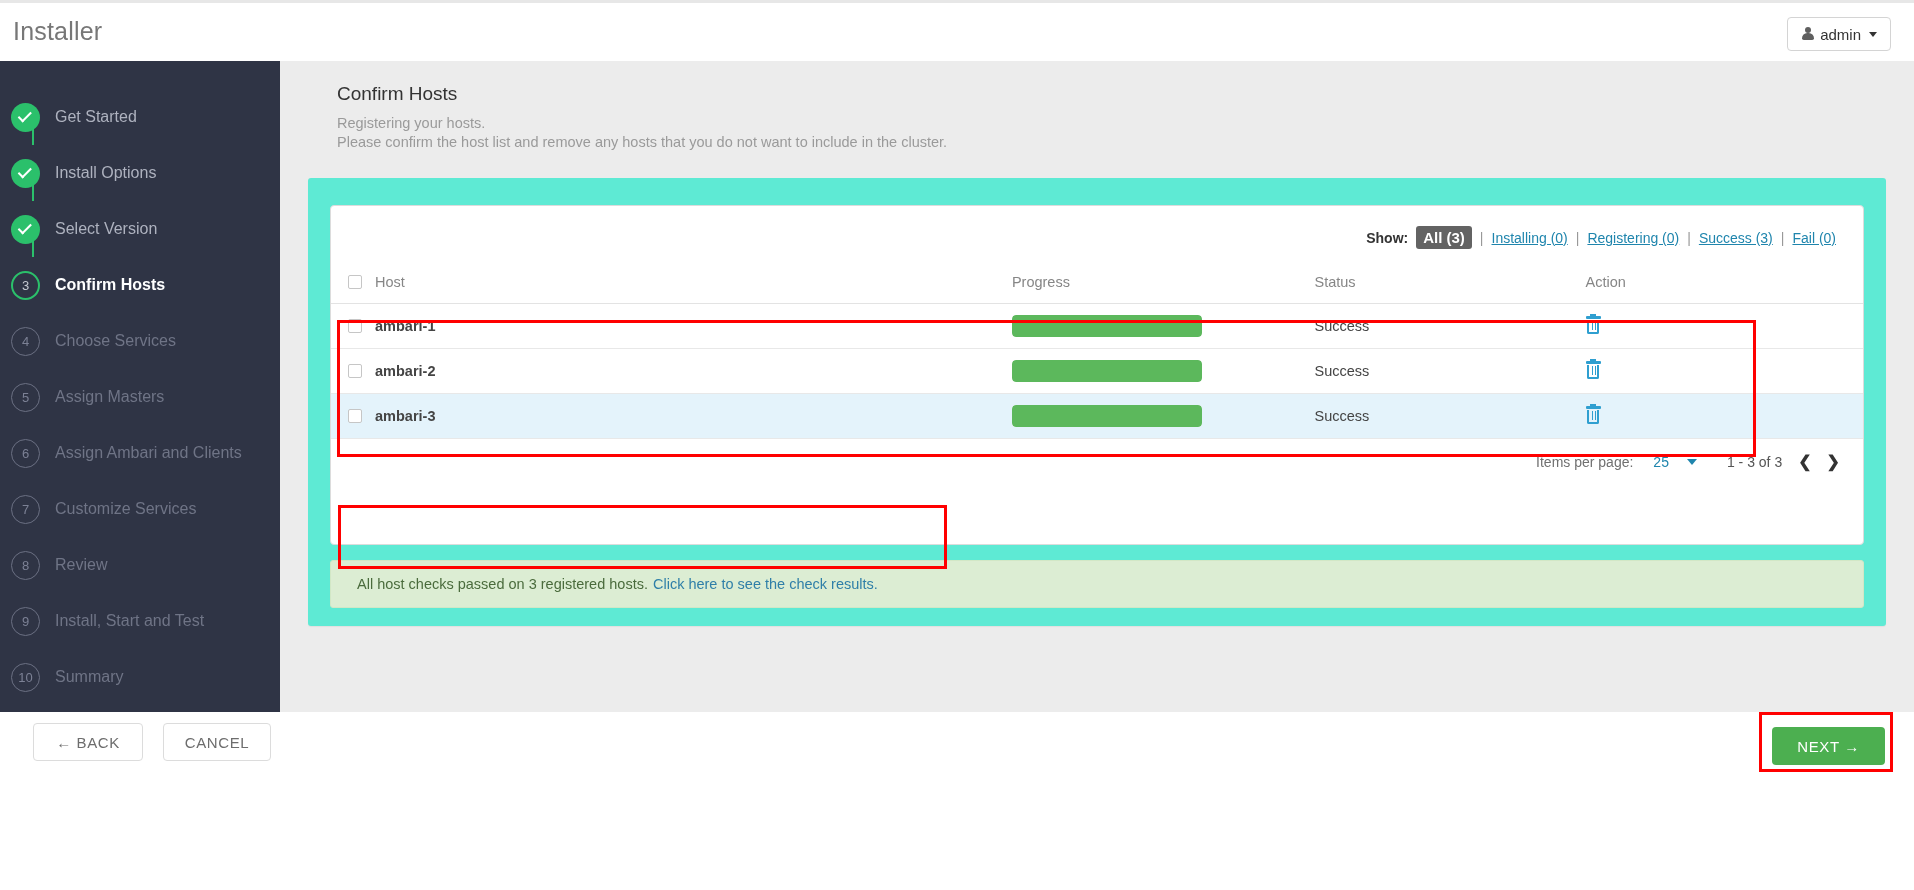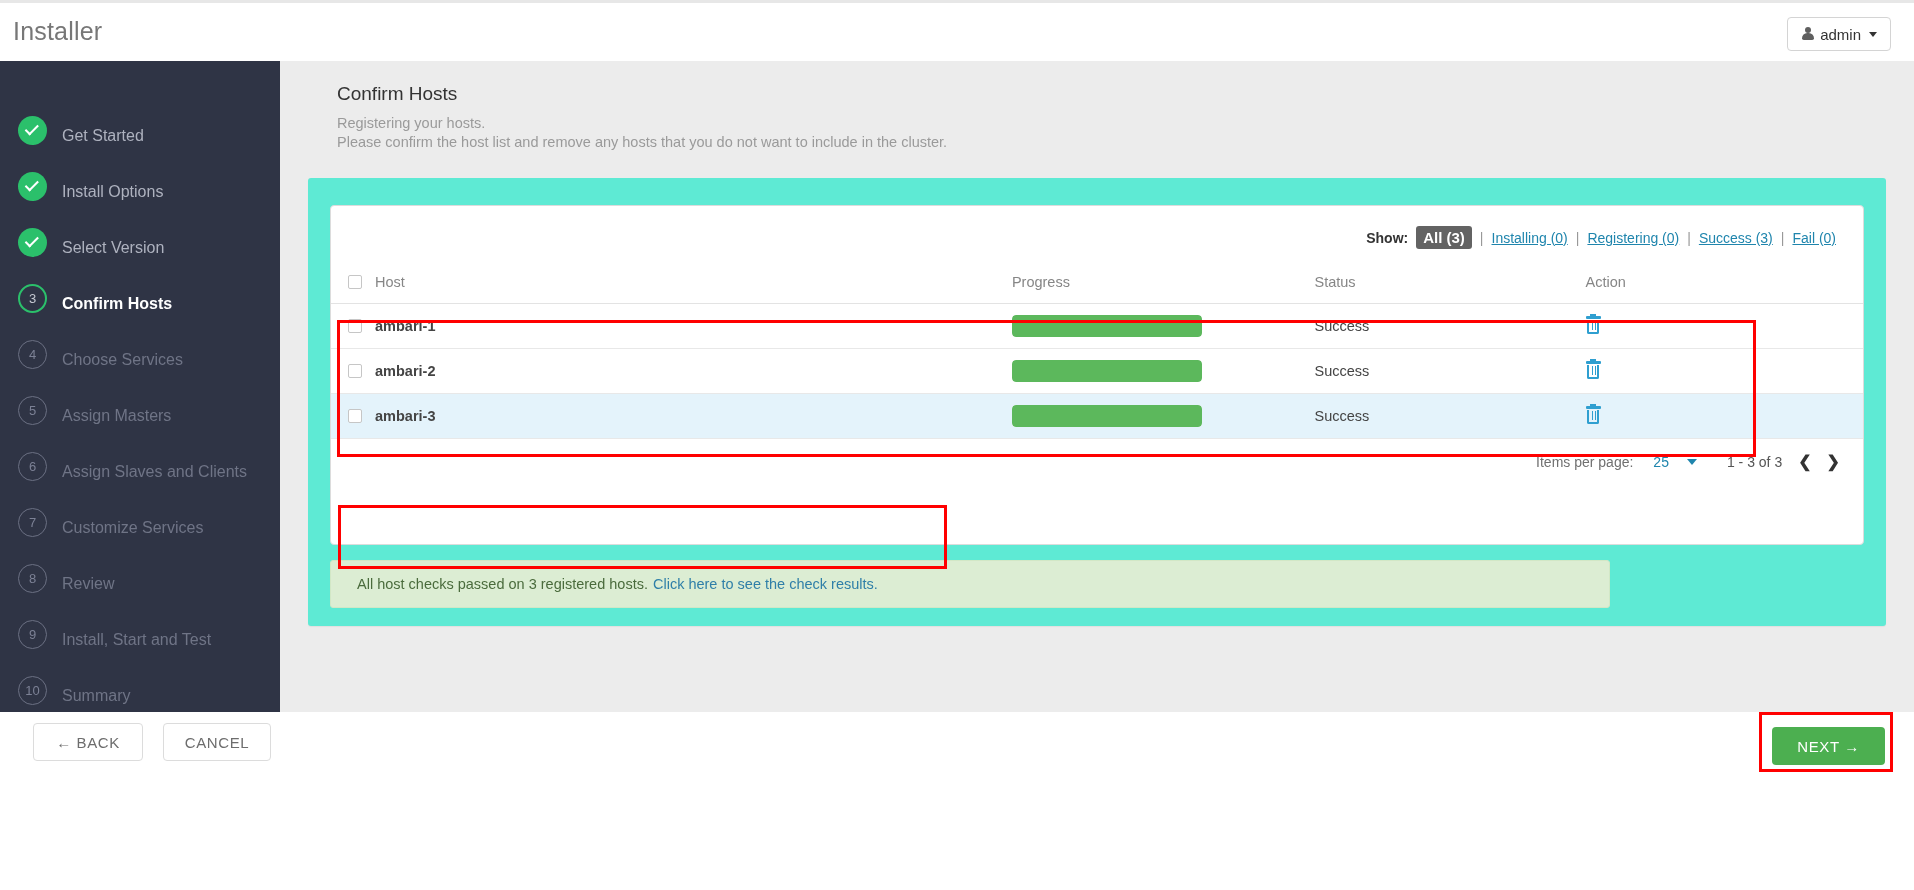--- a/index.html
+++ b/index.html
@@ -84,22 +84,22 @@
     position: absolute;
     left: 0; top: 61px;
     width: 280px; height: 651px;
     background: #2f3445;
     padding-top: 28px;
   }
   .step {
     position: relative;
     height: 56px;
     display: flex;
-    align-items: flex-end;
-    padding-left: 18px;
+    align-items: center;
+    padding-left: 11px;
     cursor: pointer;
   }
   .step .bullet {
     width: 29px; height: 29px;
     border-radius: 50%;
     flex: 0 0 29px;
     display: flex;
     align-items: center;
     justify-content: center;
     font-size: 13px;
@@ -323,21 +323,21 @@
     font-size: 16px;
     font-weight: bold;
     color: #333333;
     cursor: pointer;
     letter-spacing: -1px;
   }
 
   .alert-ok {
     position: absolute;
     left: 22px; top: 382px;
-    width: 1280px;
+    width: 1534px;
     height: 48px;
     background: #dcedd3;
     border: 1px solid #d2e7c6;
     border-radius: 3px;
     display: flex;
     align-items: center;
     padding-left: 26px;
     font-size: 14.5px;
     color: #4a6b3c;
   }
@@ -465,21 +465,21 @@
       <div class="step todo">
         <div class="bullet">4</div>
         <div class="label">Choose Services</div>
       </div>
       <div class="step todo">
         <div class="bullet">5</div>
         <div class="label">Assign Masters</div>
       </div>
       <div class="step todo">
         <div class="bullet">6</div>
-        <div class="label">Assign Slaves and Clients</div>
+        <div class="label">Assign Ambari and Clients</div>
       </div>
       <div class="step todo">
         <div class="bullet">7</div>
         <div class="label">Customize Services</div>
       </div>
       <div class="step todo">
         <div class="bullet">8</div>
         <div class="label">Review</div>
       </div>
       <div class="step todo">

